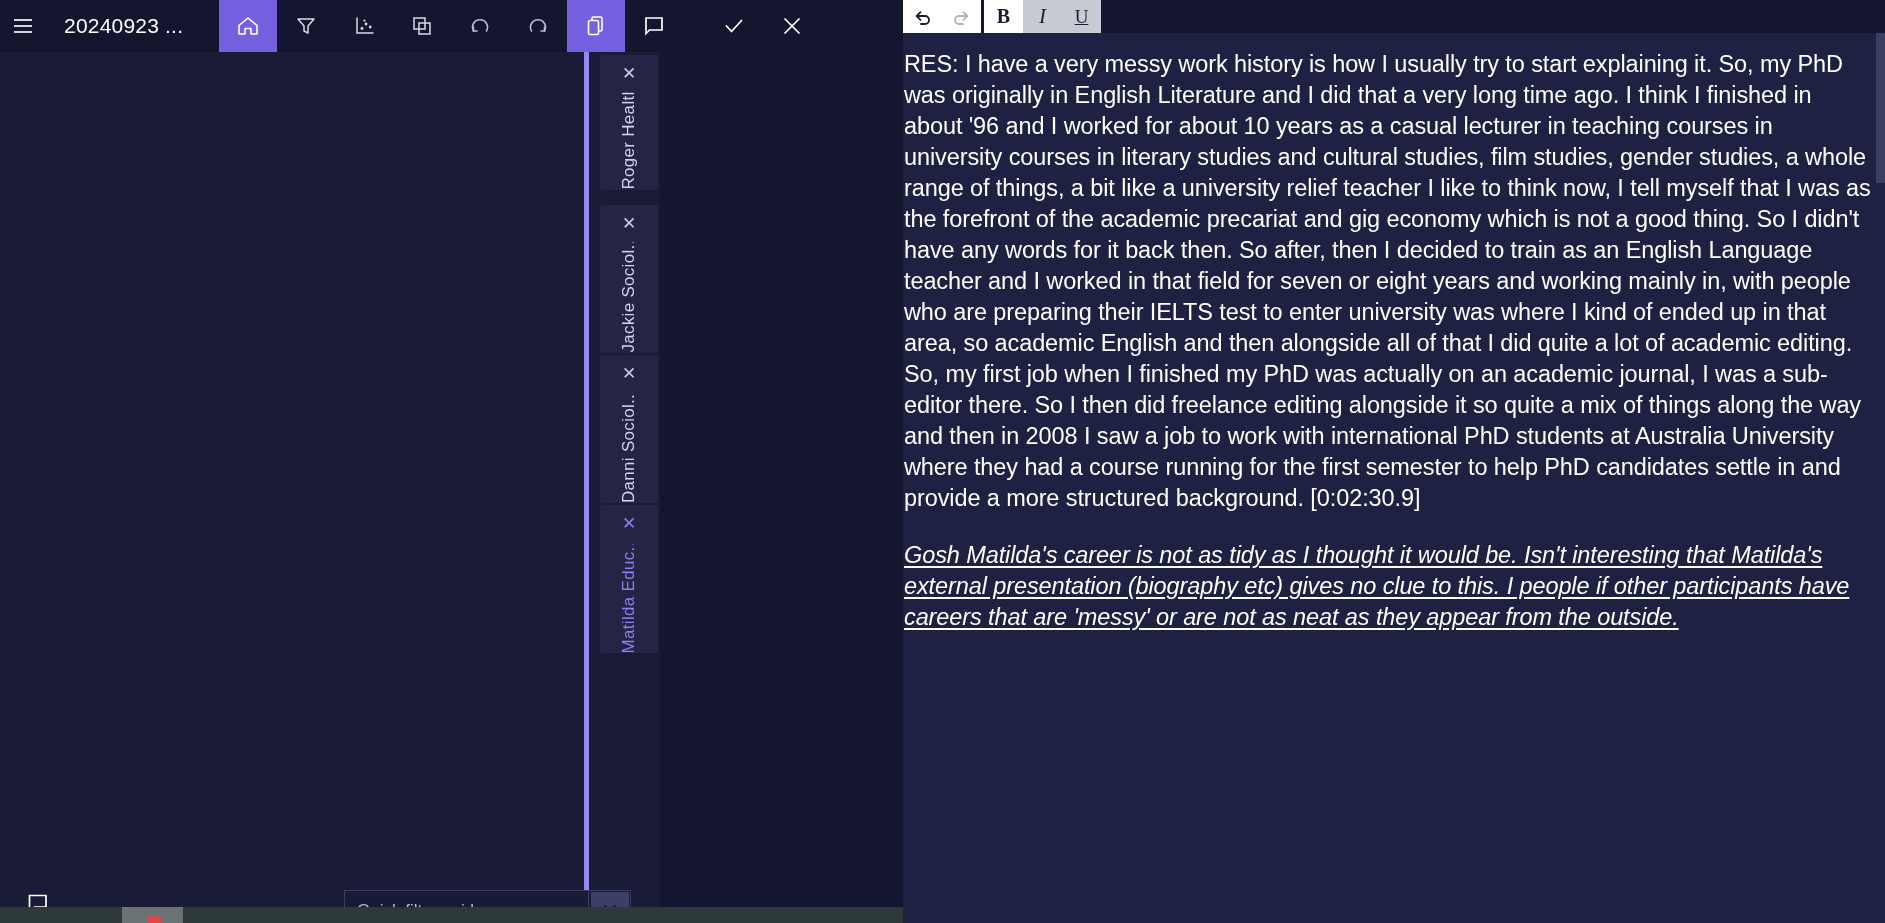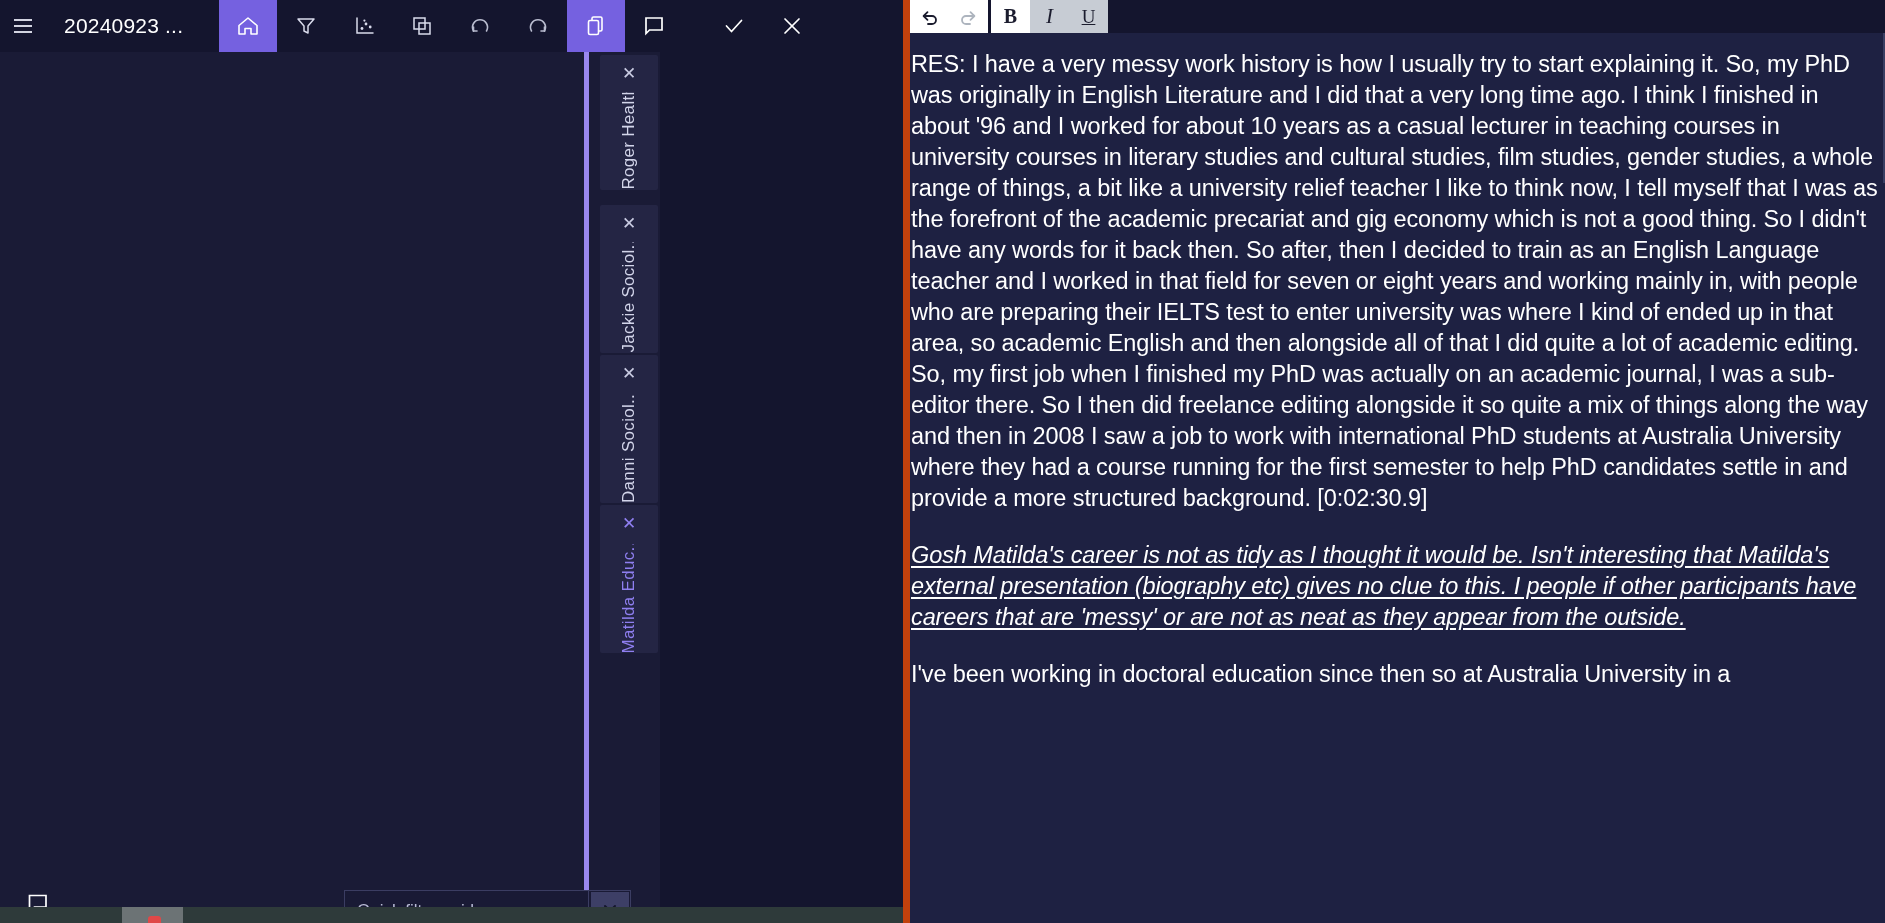--- a/index.html
+++ b/index.html
@@ -8,21 +8,20 @@
     background: #1a1b36;
     font-family: "Liberation Sans", sans-serif;
     overflow: hidden;
   }
   #app {
     position: relative;
     width: 1820px; height: 923px;
     background: #c2410c;
     display: flex;
     flex-direction: row;
-    gap: 7px;
   }
 
   
   .left-pane {
     position: relative;
     width: 903px;
     height: 923px;
     background: #1a1b36;
     flex: 0 0 903px;
     overflow: hidden;
@@ -449,21 +448,20 @@
         </div>
         <div class="ed-btn toggled">
           <u>U</u>
         </div>
       </div>
     </div>
 
     <div class="ed-body">
       <div class="ed-para">RES: I have a very messy work history is how I usually try to start explaining it.  So, my PhD was originally in English Literature and I did that a very long time ago. I think I finished in about '96 and I worked for about 10 years as a casual lecturer in teaching courses in university courses in literary studies and cultural studies, film studies, gender studies, a whole range of things, a bit like a university relief teacher I like to think now, I tell myself that I was as the forefront of the academic precariat and gig economy which is not a good thing. So I didn't have any words for it back then.  So after, then I decided to train as an English Language teacher and I worked in that field for seven or eight years and working mainly in, with people who are preparing their IELTS test to enter university was where I kind of ended up in that area, so academic English and then alongside all of that I did quite a lot of academic editing.  So, my first job when I finished my PhD was actually on an academic journal, I was a sub-editor there. So I then did freelance editing alongside it so quite a mix of things along the way and then in 2008 I saw a job to work with international PhD students at Australia University where they had a course running for the first semester to help PhD candidates settle in and provide a more structured background.  [0:02:30.9]</div>
       <div class="ed-para annotation">Gosh Matilda's career is not as tidy as I thought it would be. Isn't interesting that Matilda's external presentation (biography etc) gives no clue to this. I people if other participants have careers that are 'messy' or are not as neat as they appear from the outside.</div>
-      <div class="ed-para">I've been working in doctoral education since then so at Australia University in a</div>
     </div>
 
     <div class="ed-scroll">
       <div class="ed-scroll-thumb"></div>
     </div>
   </div>
 
 </div>
 
 </body></html>

